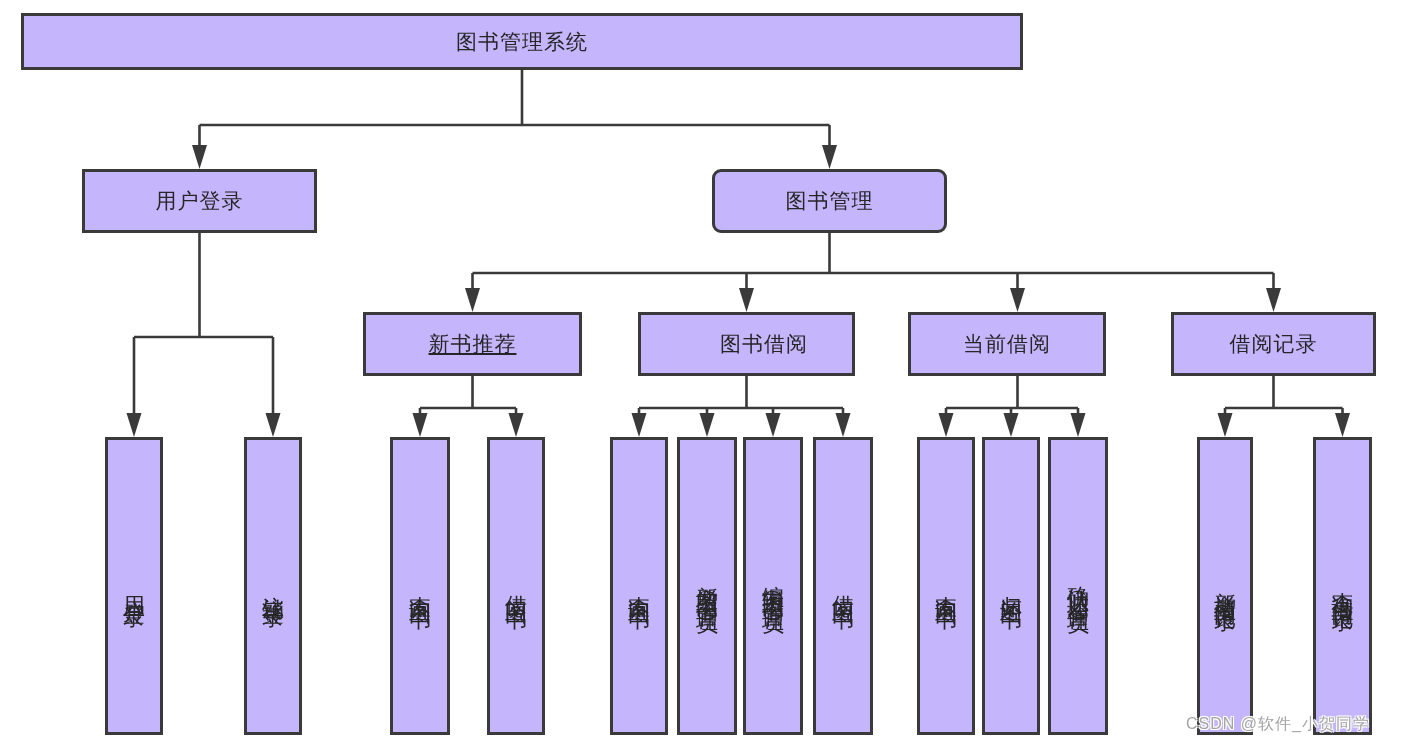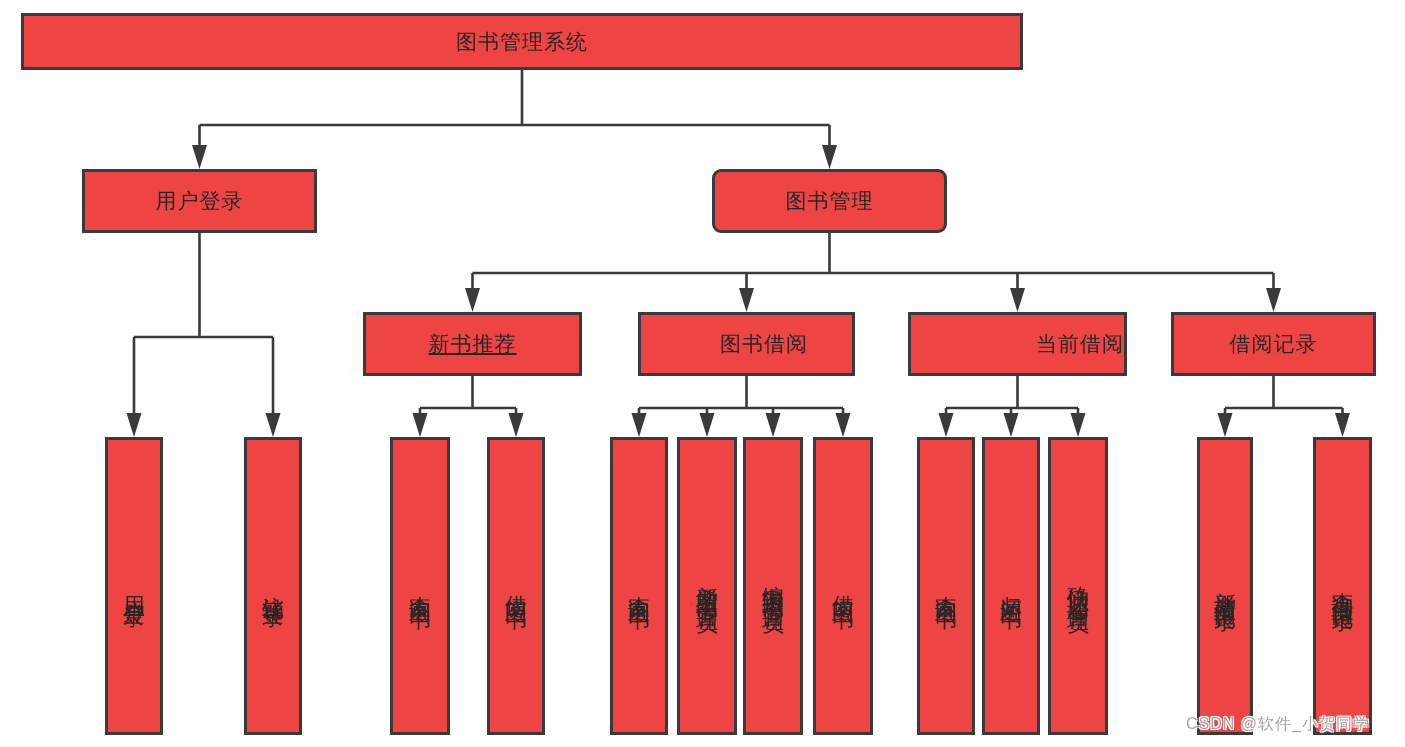--- a/index.html
+++ b/index.html
@@ -17,21 +17,21 @@
   }
   #connectors {
     position: absolute;
     left: 0;
     top: 0;
     z-index: 0;
   }
   .node {
     position: absolute;
     box-sizing: border-box;
-    background: #ef4444;
+    background: #c4b5fd;
     border: 3px solid #3a3a3a;
     display: flex;
     align-items: center;
     justify-content: center;
     color: #262626;
     font-size: 21px;
     z-index: 1;
     letter-spacing: 1px;
     white-space: nowrap;
   }
@@ -115,21 +115,21 @@
   <div class="node" style="left:712px; top:169px; width:235px; height:64px;border-radius:9px;">
     <span>图书管理</span>
   </div>
 
   <div class="node" style="left:363px; top:312px; width:219px; height:64px;text-decoration:underline;">
     <span>新书推荐</span>
   </div>
   <div class="node" style="left:638px; top:312px; width:217px; height:64px;padding-left:35px;">
     <span>图书借阅</span>
   </div>
-  <div class="node" style="left:908px; top:312px; width:219px; height:64px;justify-content:flex-end;">
+  <div class="node" style="left:908px; top:312px; width:198px; height:64px;">
     <span>当前借阅</span>
   </div>
   <div class="node" style="left:1171px; top:312px; width:205px; height:64px;">
     <span>借阅记录</span>
   </div>
 
   <div class="node leaf" style="left:105px; top:437px; width:58px; height:298px;">
     <span>用户登录</span>
   </div>
   <div class="node leaf" style="left:244px; top:437px; width:58px; height:298px;">

